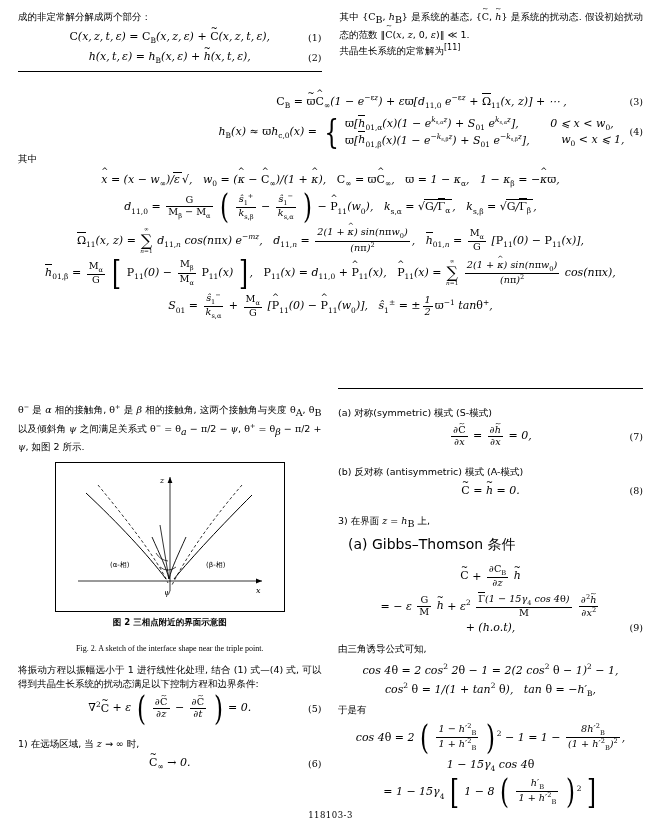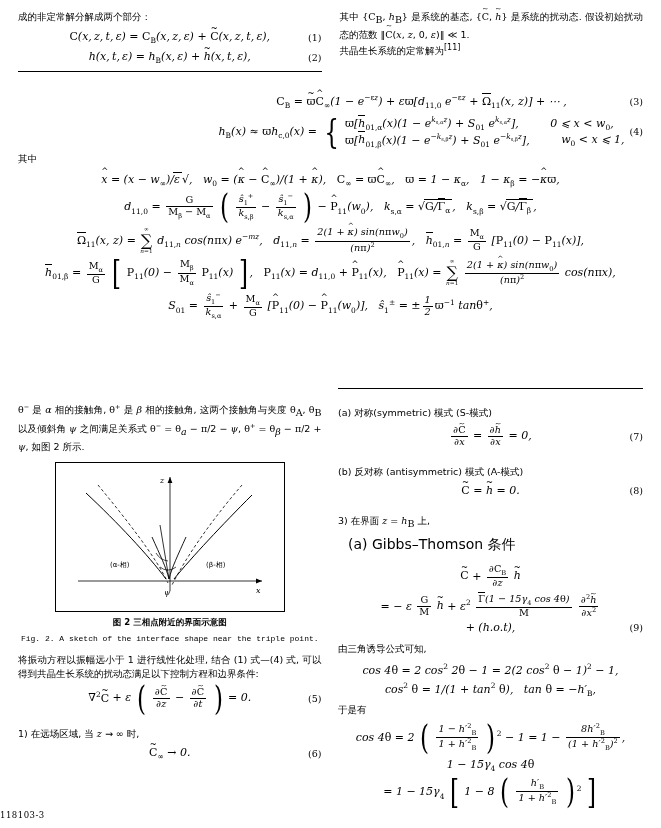--- a/index.html
+++ b/index.html
@@ -143,30 +143,31 @@
   }
   .figcap {
     text-align: center;
     font-family: "DejaVu Sans", sans-serif;
     font-size: 8.5px;
     font-weight: bold;
     margin-top: 4px;
   }
   .figcap-en {
     text-align: center;
-    font-family: Liberation Mono, monospace;
+    font-family: Liberation Serif, serif;
     font-size: 8px;
-    margin-top: 5px;
+    margin-top: 15px;
     line-height: 1.3;
   }
   .footer {
     position: absolute;
     bottom: 8px;
     left: 0;
     width: 661px;
+    text-align: center;
     font-family: "DejaVu Serif", serif;
     font-size: 8.5px;
     letter-spacing: 0.5px;
   }
   .listline {
     font-family: "DejaVu Sans", sans-serif;
     font-size: 9.5px;
     line-height: 1.6;
     margin-top: 16px;
   }

